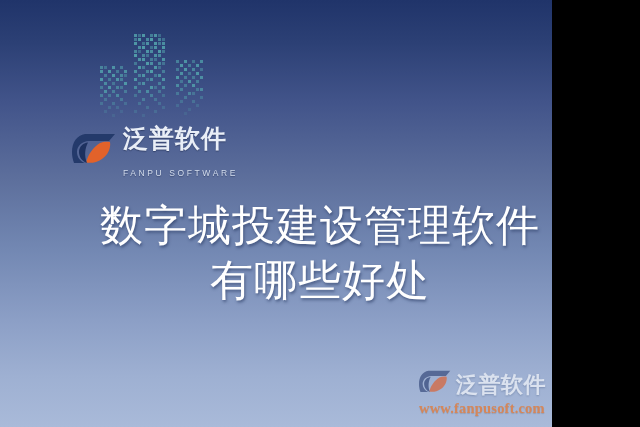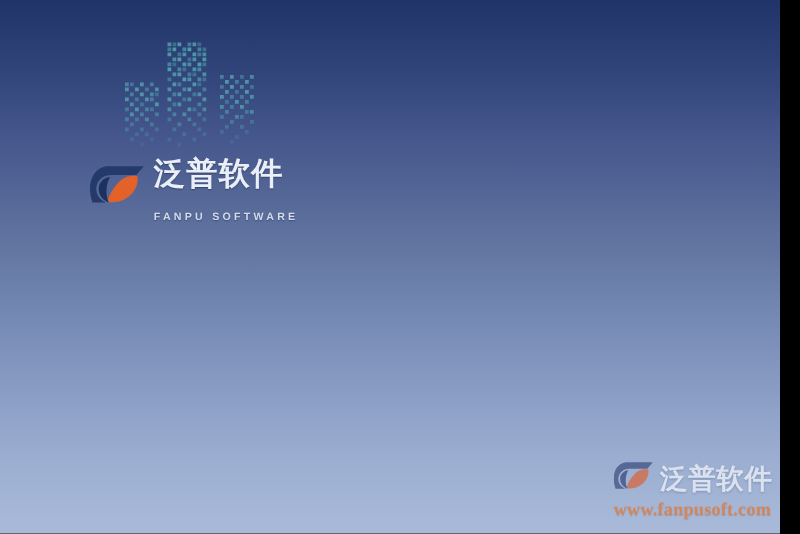--- a/index.html
+++ b/index.html
@@ -2,21 +2,21 @@
 <html><head>
 <meta charset="utf-8">
 <style>
   html, body {
     margin: 0;
     padding: 0;
     background: #000;
   }
   #stage {
     position: relative;
-    width: 624px;
+    width: 552px;
     height: 427px;
     overflow: hidden;
     font-family: "Liberation Sans", sans-serif;
     background: linear-gradient(to bottom,
       #20346a 0%,
       #2c4075 10%,
       #42548a 24%,
       #5d6f9c 42%,
       #7287b2 58%,
       #8c9fc6 75%,
@@ -48,21 +48,21 @@
     font-family: "DejaVu Sans", sans-serif;
     font-size: 25px;
     font-weight: 700;
     color: #e9eef7;
     letter-spacing: 1px;
     text-shadow: 0 1px 1px rgba(20,32,64,.45);
   }
   #brand .en {
     font-family: "Liberation Sans", sans-serif;
     font-size: 8.5px;
-    font-weight: 700;
+    font-weight: 400;
     color: #d3dcec;
     letter-spacing: 2.6px;
     margin-top: 18px;
     text-shadow: 0 1px 1px rgba(20,32,64,.4);
   }
 
   
   #headline {
     position: absolute;
     left: 0;
@@ -290,20 +290,24 @@
         <path d="M38 9 C39 15 36 22 30 26 C25 29.5 19 30.5 14 29.5 C16 22 21 14 28 10 C31 8.6 35 8.4 38 9 Z" fill="#e2622a"></path>
         <path d="M15 30 C10 28 7 24 7 19 C7 14 11 10 16 9.6 C13 15 12 23 15 30 Z" fill="#1d3160"></path>
       </svg>
     </span>
     <span class="wordmark">
       <span class="cn">泛普软件</span>
       <span class="en">FANPU SOFTWARE</span>
     </span>
   </div>
 
+  <div id="headline">
+    <span class="line">数字城投建设管理软件</span>
+    <span class="line">有哪些好处</span>
+  </div>
 
   <div id="watermark">
     <div class="wm-top">
       <span class="mark">
         <svg width="32" height="25" viewBox="0 0 44 34" xmlns="http://www.w3.org/2000/svg" aria-hidden="true">
           <path d="M13 1 L43 1 L37 8 L17 8 C10 8 5 13 5 19 C5 24 8 28 13 30 L2 30 C0.5 26 0 22.5 0 19 C0 9 5 2.5 13 1 Z" fill="#3b4f80"></path>
           <path d="M38 9 C39 15 36 22 30 26 C25 29.5 19 30.5 14 29.5 C16 22 21 14 28 10 C31 8.6 35 8.4 38 9 Z" fill="#d9653a"></path>
           <path d="M15 30 C10 28 7 24 7 19 C7 14 11 10 16 9.6 C13 15 12 23 15 30 Z" fill="#33477a"></path>
         </svg>
       </span>

